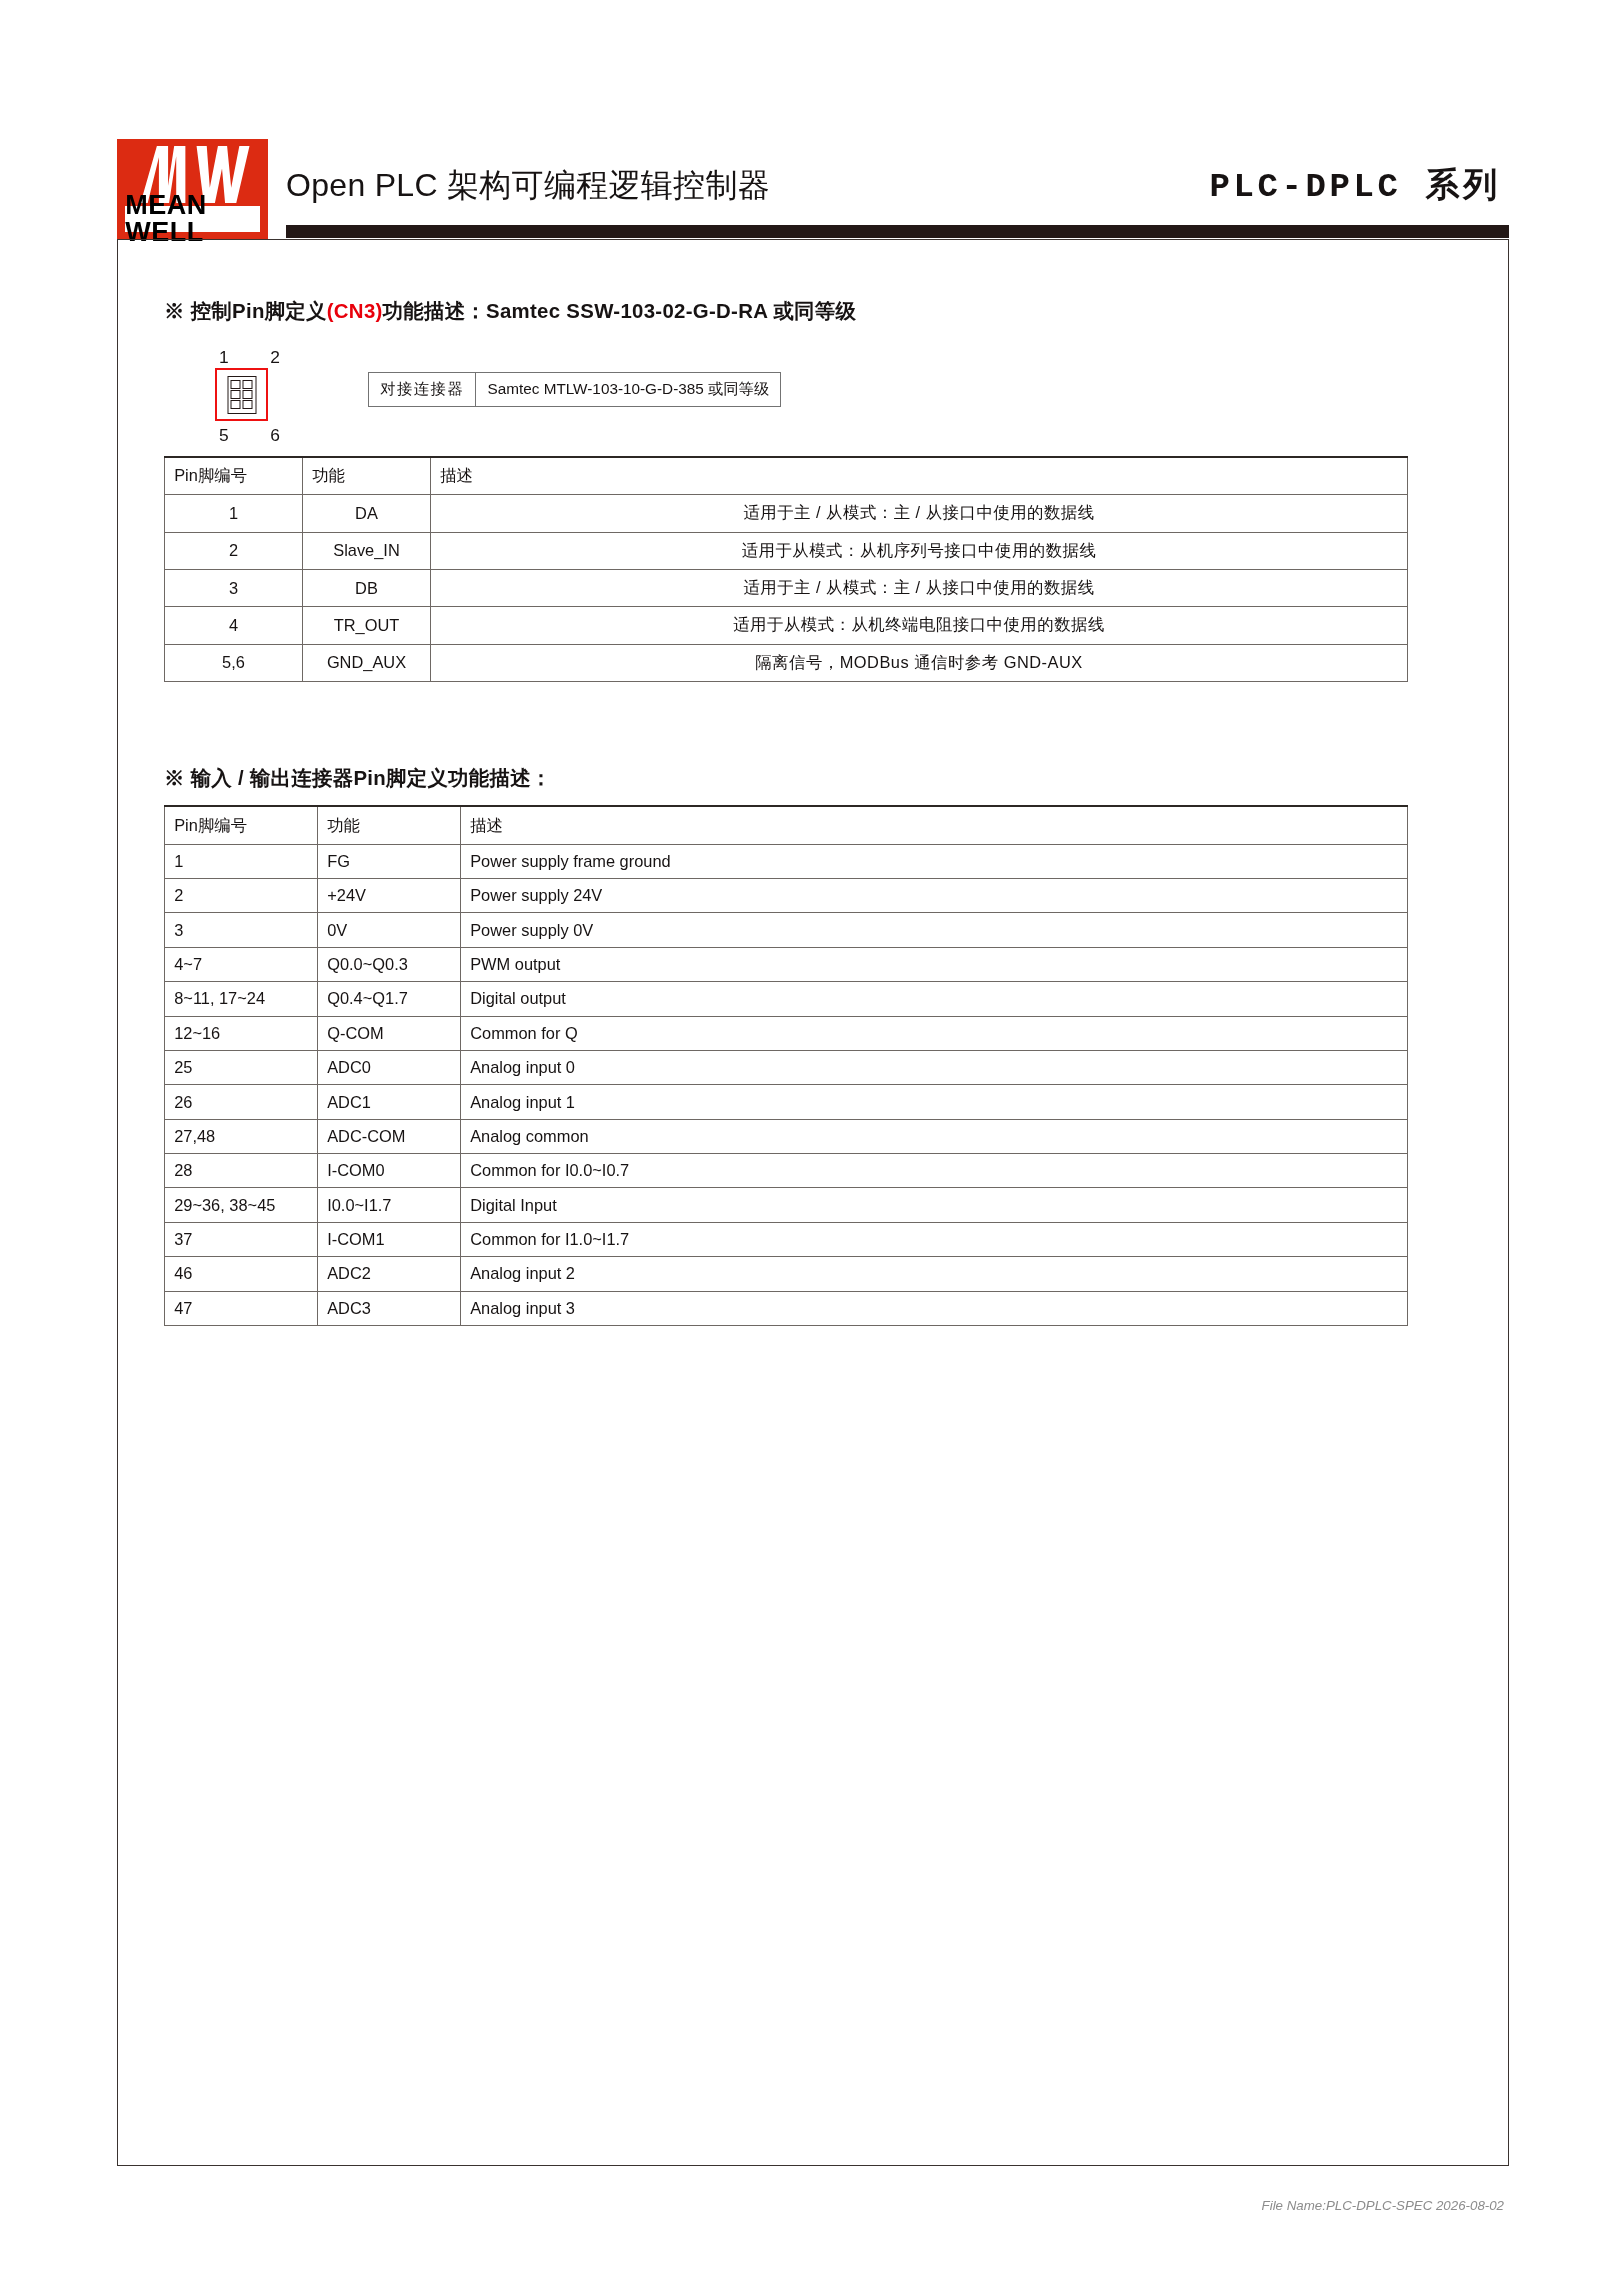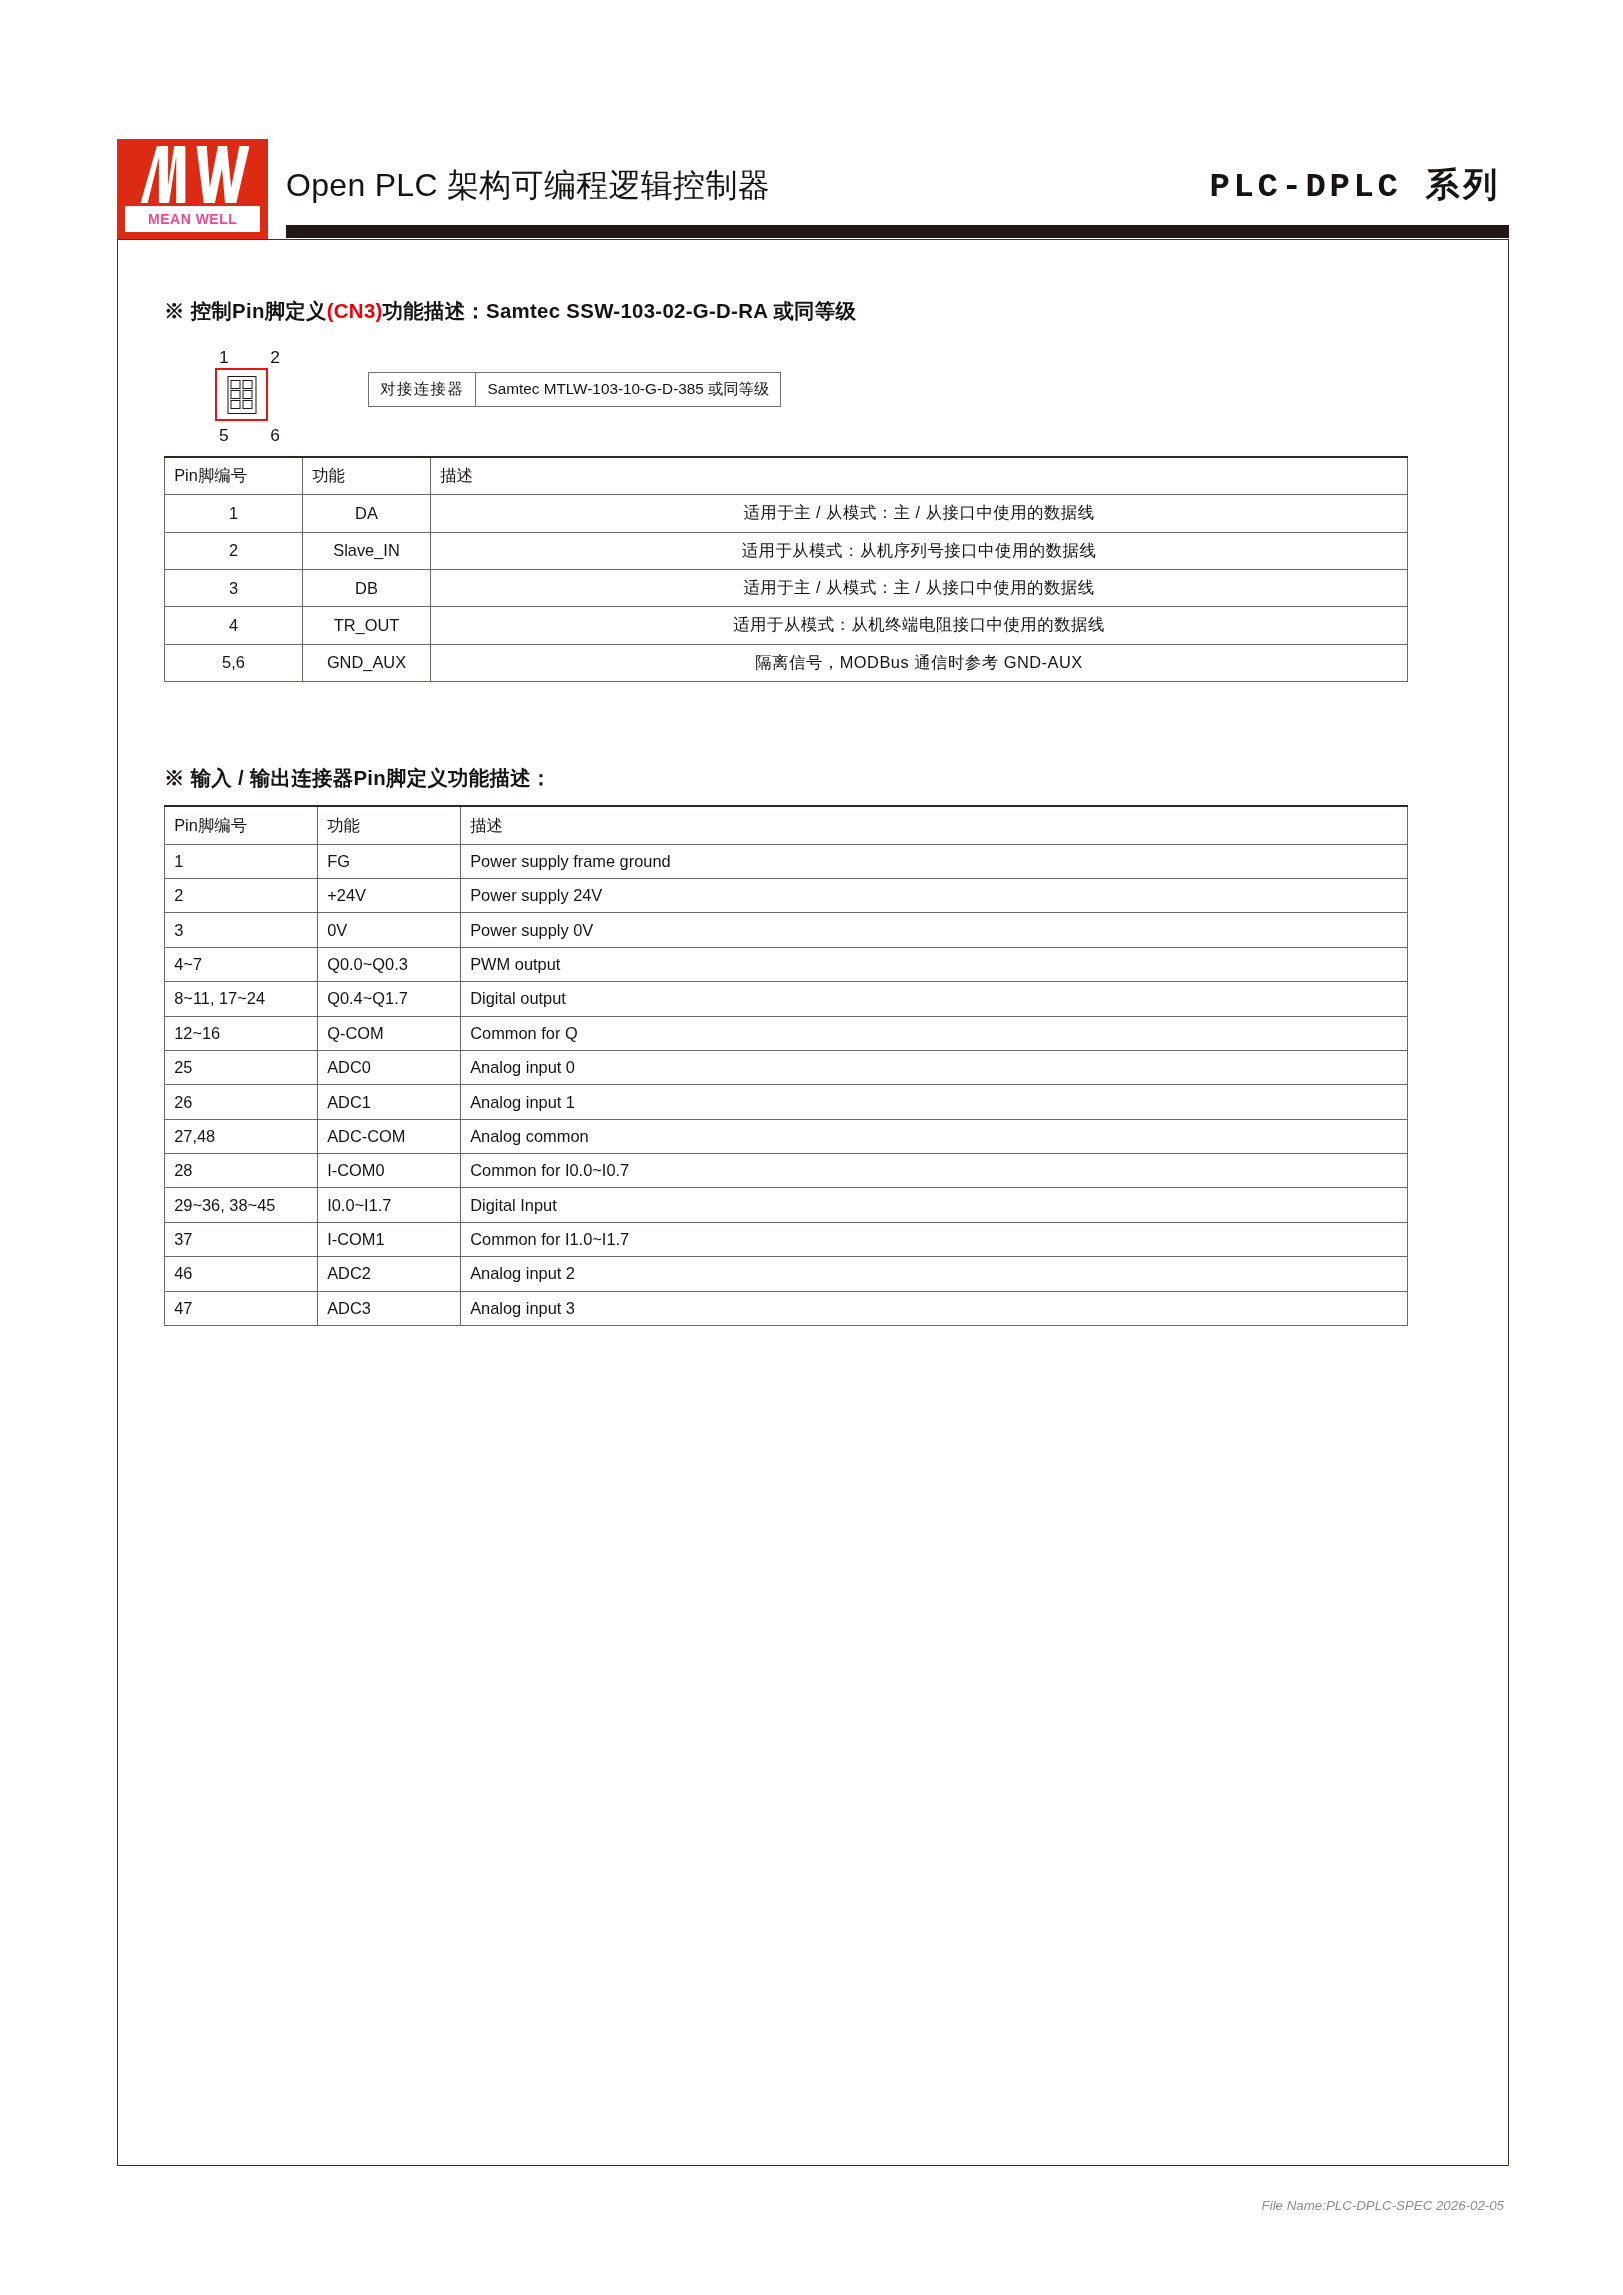--- a/index.html
+++ b/index.html
@@ -46,22 +46,22 @@
     left: 8.2px;
     bottom: 8.2px;
     width: 135px;
     height: 25.6px;
     background: #ffffff;
     display: flex;
     align-items: center;
     justify-content: center;
   }
   #logo-name-box span {
-    color: #ec4899;
-    font-size: 14px;
+    color: #000000;
+    font-size: 27px;
     font-weight: bold;
     letter-spacing: 0.5px;
     font-family: "Liberation Sans", sans-serif;
     line-height: 1;
   }
 
   #title-zone {
     position: absolute;
     left: 169px;
     top: 0;
@@ -455,14 +455,14 @@
       <tr>
         <td>47</td>
         <td>ADC3</td>
         <td>Analog input 3</td>
       </tr>
     </tbody>
   </table>
 
 </div>
 
-<div id="footer">File Name:PLC-DPLC-SPEC  2026-02-05</div>
+<div id="footer">File Name:PLC-DPLC-SPEC  2026-08-02</div>
 
 
 </body></html>

